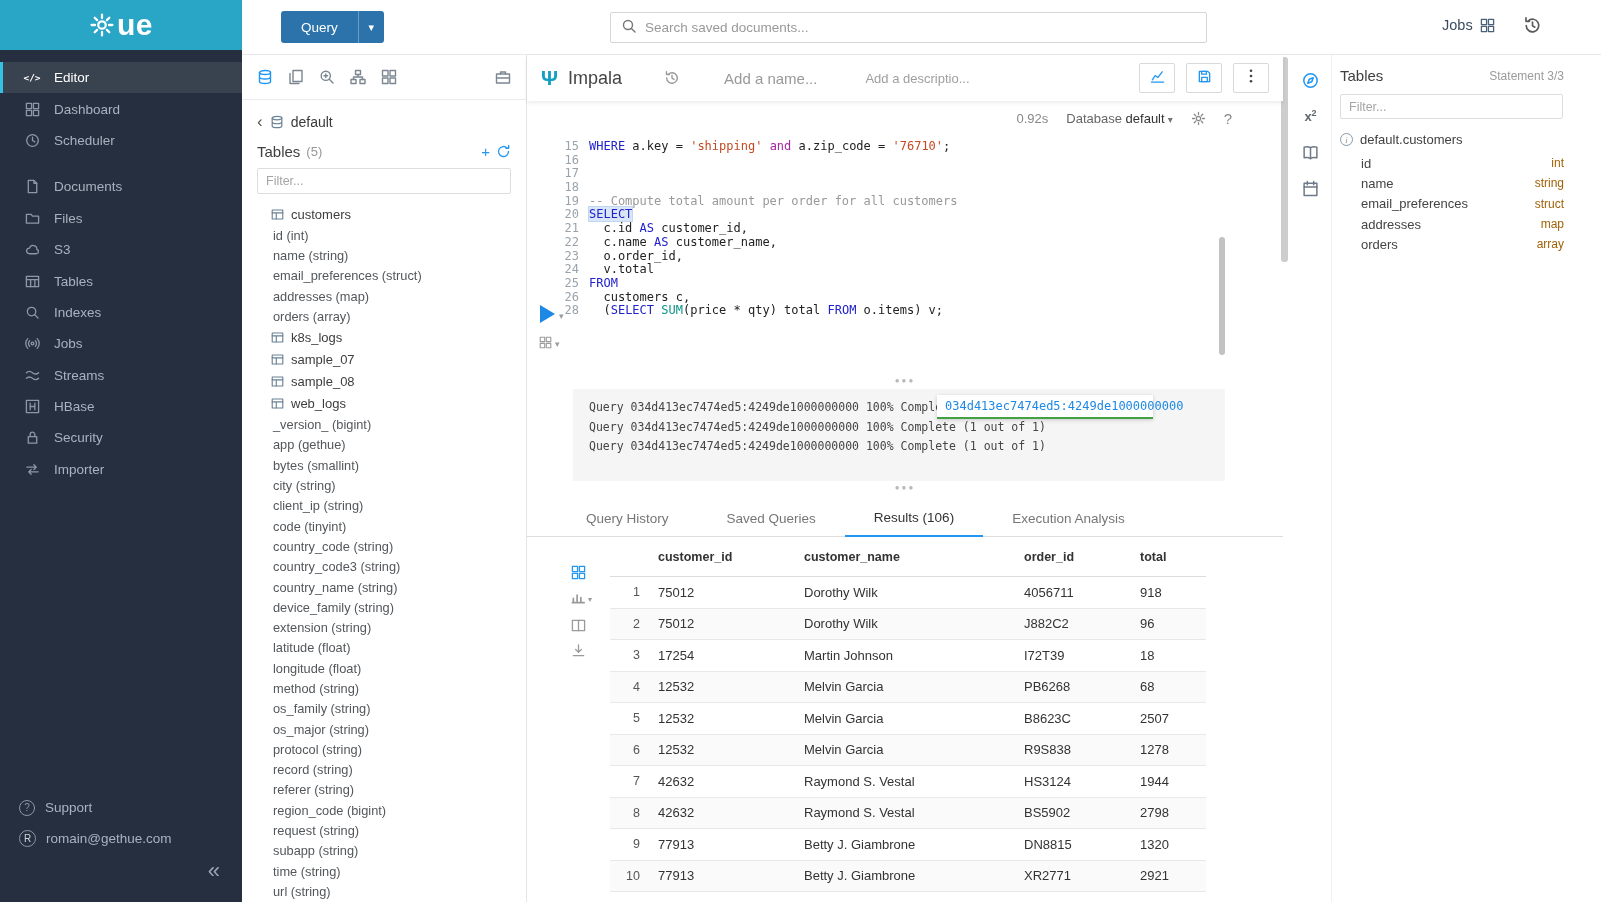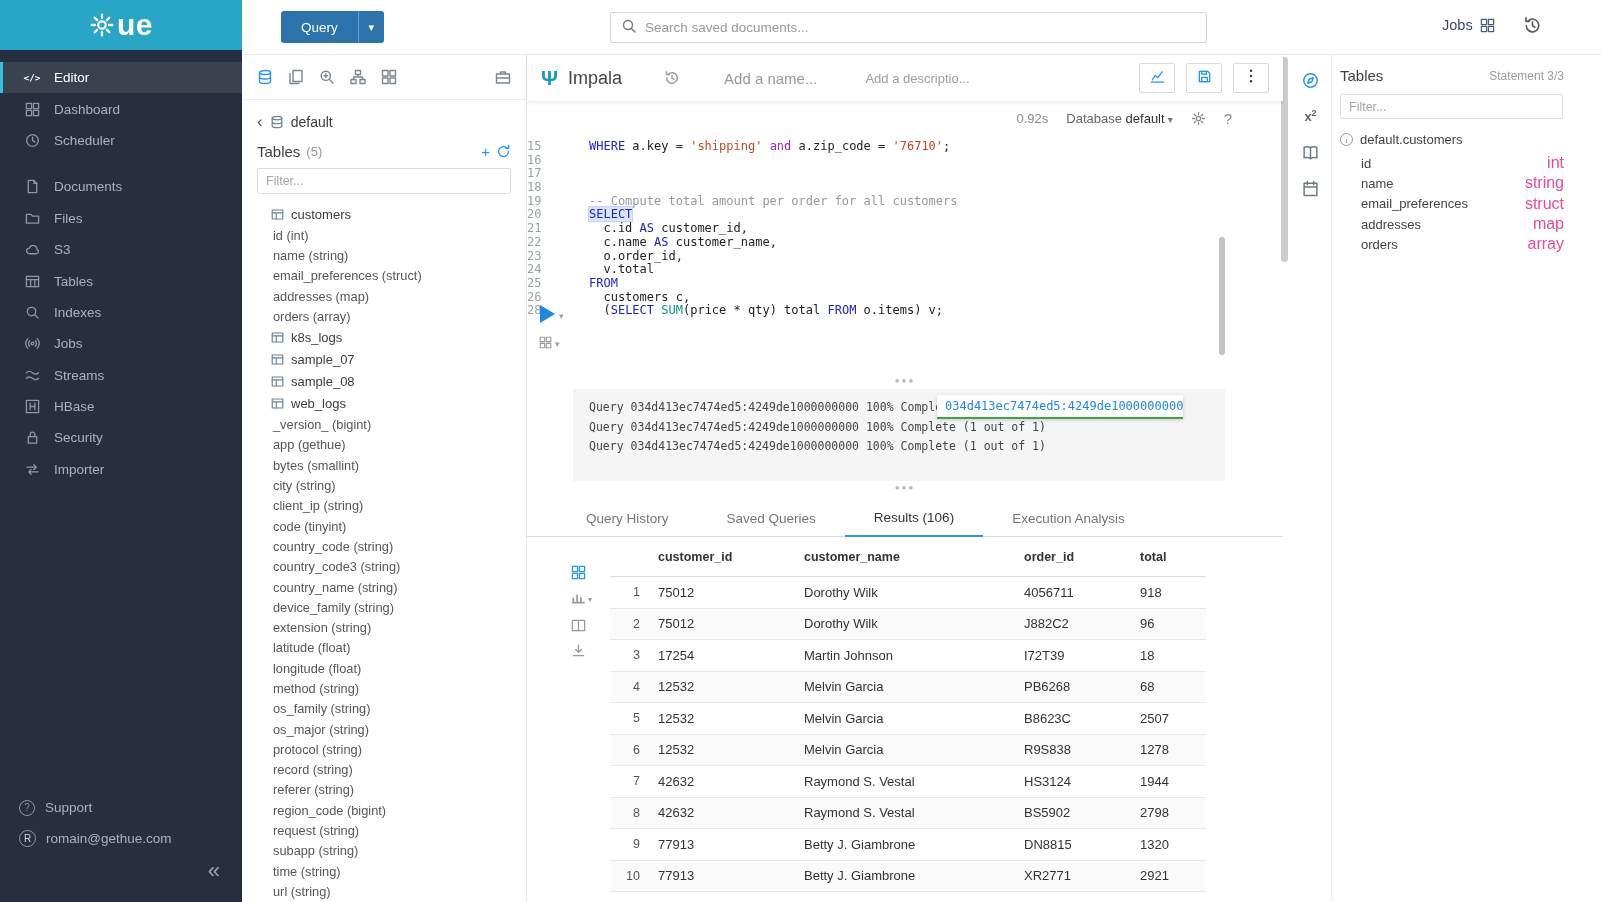--- a/index.html
+++ b/index.html
@@ -82,21 +82,21 @@
   .hdr-btn.dark{color:#444;font-size:16px}
   .status-row{position:absolute;left:0;top:46px;width:100%;height:34px;display:flex;align-items:center;
               justify-content:flex-end;padding-right:51px;font-size:13px;color:#888;gap:18px}
   .db-label{color:#666}
   .db-select{color:#333;cursor:pointer}
   .db-select .caret{font-size:10px;color:#777;margin-left:3px}
   .status-ic{display:inline-flex;color:#8a8a8a;font-size:15px;cursor:pointer}
 
   .code-wrap{position:absolute;left:0;top:80px;width:100%;height:245px;padding-top:5px;overflow:hidden}
   .code-line{display:flex;height:13.7px;line-height:13.7px;font-family:"DejaVu Sans Mono",monospace;font-size:12px}
-  .gut{width:62px;flex:0 0 62px;padding-right:10px;color:#9aa3ab}
+  .gut{width:62px;flex:0 0 62px;text-align:right;padding-right:10px;color:#9aa3ab}
   .code-txt{white-space:pre;color:#222}
   .tk-pl{color:#222}
   .tk-kw{color:#2222cc}
   .tk-kw2{color:#a626a4}
   .tk-str{color:#c34a22}
   .tk-cmt{color:#999}
   .tk-fn{color:#0e9488}
   .tk-kwhl{color:#2222cc;background:#d9e6f8;box-shadow:0 0 0 1px #c3d6ef}
 
   .play-btn{position:absolute;left:13px;top:250px;width:0;height:0;border-left:15px solid #1e88e5;
@@ -104,21 +104,21 @@
   .play-caret{position:absolute;left:32px;top:256px;color:#9c9c9c;font-size:9px;cursor:pointer}
   .fmt-btn{position:absolute;left:12px;top:281px;display:flex;align-items:center;gap:3px;color:#9c9c9c;cursor:pointer;font-size:13px}
   .fmt-btn .caret{font-size:9px}
   .ed-scroll{position:absolute;left:692px;top:182px;width:6px;height:118px;background:#c2c2c2;border-radius:3px;cursor:pointer}
 
   .drag-handle{position:absolute;left:0;width:100%;text-align:center;color:#b9b9b9;font-size:8px;letter-spacing:2px;
                height:8px;line-height:8px;cursor:row-resize}
   .log-box{position:absolute;left:46px;top:334px;width:652px;height:92px;background:#f5f5f5;
            padding:9px 0 0 16px;overflow:hidden}
   .log-line{font-family:"DejaVu Sans Mono",monospace;font-size:11.5px;color:#454545;line-height:19.5px;white-space:nowrap}
-  .log-tooltip{position:absolute;left:410px;top:340px;width:246px;height:24px;background:#fff;
+  .log-tooltip{position:absolute;left:410px;top:340px;width:216px;height:24px;background:#fff;
                box-shadow:0 1px 4px rgba(0,0,0,.18);border-bottom:2px solid #43a047;display:flex;align-items:center;
                padding:0 8px;font-family:"DejaVu Sans Mono",monospace;font-size:12px;color:#1e88e5;z-index:4;white-space:nowrap}
 
   .tabs{position:absolute;left:0;top:448px;width:100%;height:34px;border-bottom:1px solid #ddd;display:flex;
         align-items:flex-end;padding-left:30px}
   .tab{padding:0 29px 10px;font-size:13.5px;color:#767676;cursor:pointer;white-space:nowrap}
   .tab.active{color:#333;border-bottom:2px solid #2196f3;margin-bottom:-1px}
 
   .results{position:absolute;left:0;top:482px;width:100%;height:365px}
   .res-tools{position:absolute;left:44px;top:28px;display:flex;flex-direction:column;gap:10px;color:#9a9a9a;font-size:15px}
@@ -153,21 +153,21 @@
   .rp-stmt{margin-left:auto;font-size:12px;color:#9b9b9b}
   .rp-filter{margin-top:10px;width:223px;height:25px;border:1px solid #ddd;border-radius:2px;padding:0 8px;
              font-size:12.5px;font-family:"Liberation Sans",sans-serif;color:#444;outline:0}
   .rp-filter::placeholder{color:#a5a5a5}
   .rp-table{display:flex;align-items:center;gap:7px;margin-top:13px;font-size:13px;color:#414141;cursor:pointer}
   .i-circle{width:13px;height:13px;border:1.2px solid #8a99a8;border-radius:50%;display:inline-flex;align-items:center;
             justify-content:center;font-size:9px;color:#8a99a8;font-family:"Liberation Serif",serif;font-style:italic}
   .right-columns{margin-top:6px}
   .rcol-row{display:flex;height:20.3px;align-items:center;padding-left:21px;padding-right:37px;cursor:pointer}
   .rc-name{flex:1;font-size:13px;color:#444}
-  .rc-type{font-size:16px;color:#ec4899}
+  .rc-type{font-size:12px;color:#a16207}
 </style>
 </head>
 <body>
 
 <div class="sidenav">
   <div class="logo">
     <span class="logo-gear">
         <svg viewBox="0 0 16 16" style="width:1em;height:1em" fill="none" stroke="currentColor" stroke-width="1.4" stroke-linecap="round" stroke-linejoin="round">
           <circle cx="8" cy="8" r="2.3"></circle>
           <path d="M8 1.6v2.1M8 12.3v2.1M1.6 8h2.1M12.3 8h2.1M3.5 3.5L5 5M11 11l1.5 1.5M12.5 3.5L11 5M5 11l-1.5 1.5"></path>

